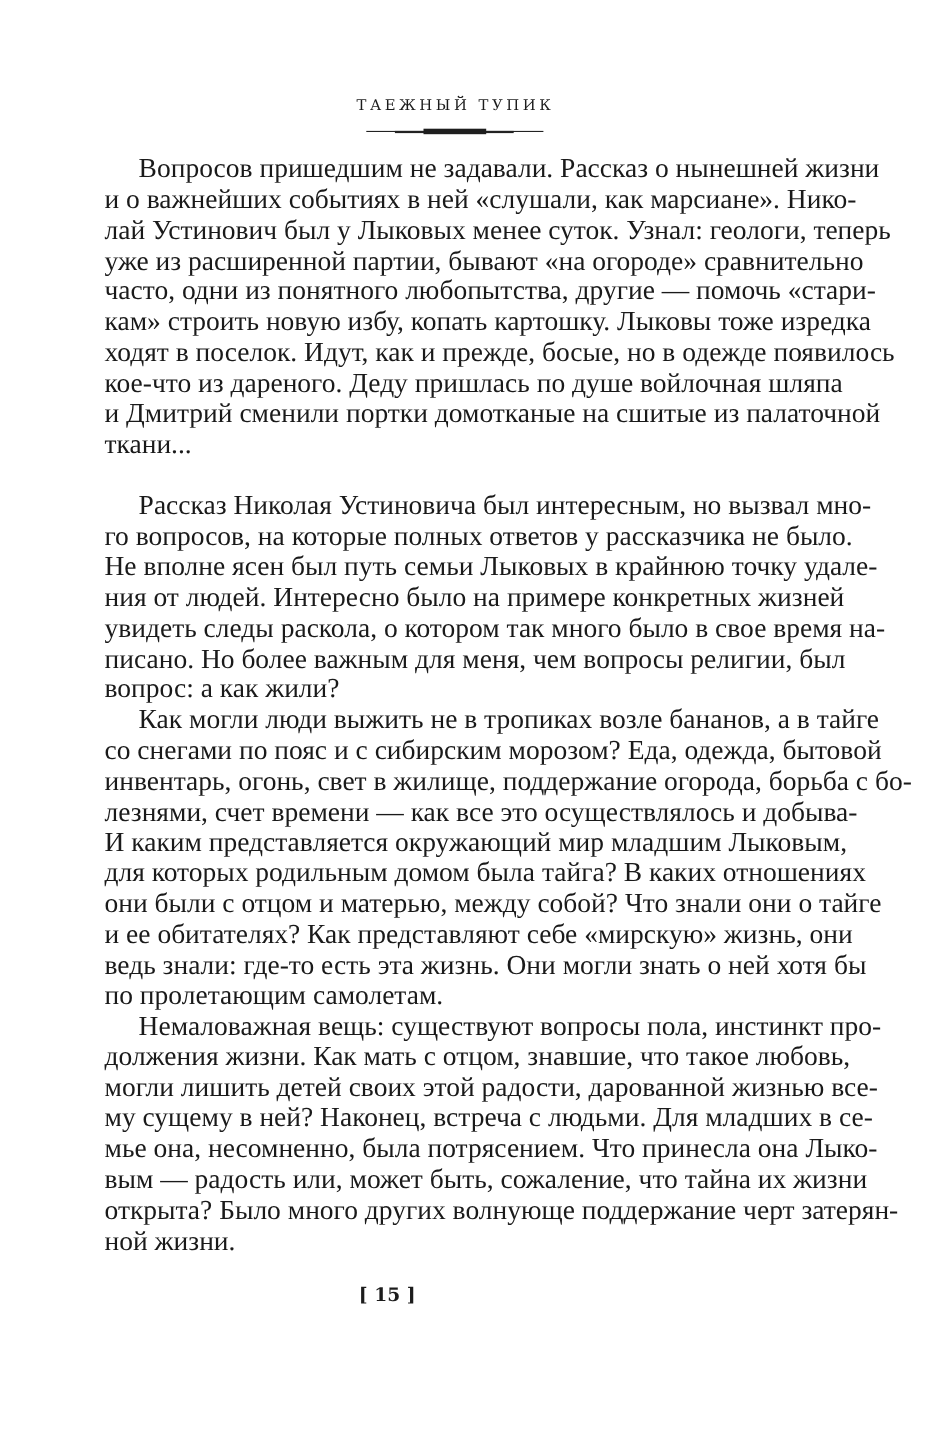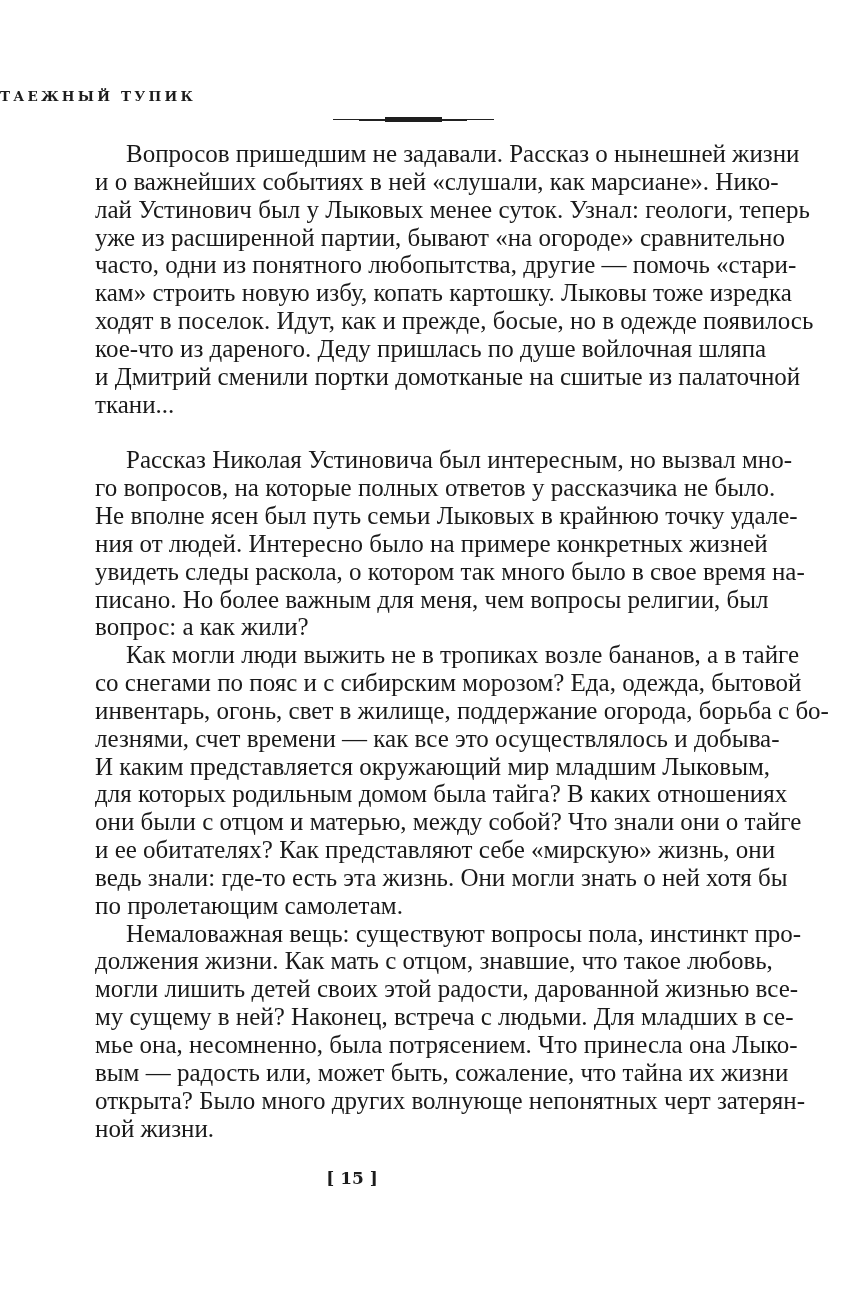--- a/index.html
+++ b/index.html
@@ -13,22 +13,23 @@
     position: relative;
     overflow: hidden;
     font-family: "Liberation Serif", "DejaVu Serif", serif;
     color: #1a1a1a;
   }
   .running-head {
     position: absolute;
     top: 88px;
     left: 0;
     width: 828px;
+    text-align: center;
     font-family: "DejaVu Serif", "Liberation Serif", serif;
-    font-weight: bold;
+    font-weight: normal;
     font-size: 13.5px;
     letter-spacing: 3.2px;
     color: #1c1c1c;
   }
   .head-rule {
     position: absolute;
     top: 117px;
     left: 333px;
     width: 161px;
     height: 5px;
@@ -121,21 +122,21 @@
       <span class="ln last">по пролетающим самолетам.</span>
     </div>
 
     <div>
       <span class="ln first">Немаловажная вещь: существуют вопросы пола, инстинкт про-</span>
       <span class="ln">должения жизни. Как мать с отцом, знавшие, что такое любовь,</span>
       <span class="ln">могли лишить детей своих этой радости, дарованной жизнью все-</span>
       <span class="ln">му сущему в ней? Наконец, встреча с людьми. Для младших в се-</span>
       <span class="ln">мье она, несомненно, была потрясением. Что принесла она Лыко-</span>
       <span class="ln">вым — радость или, может быть, сожаление, что тайна их жизни</span>
-      <span class="ln">открыта? Было много других волнующе непонятных черт затерян-</span>
+      <span class="ln">открыта? Было много других волнующе поддержание черт затерян-</span>
       <span class="ln last">ной жизни.</span>
     </div>
 
   </div>
 
   <div class="folio">[ 15 ]</div>
 
 </div>
 
 </body></html>

